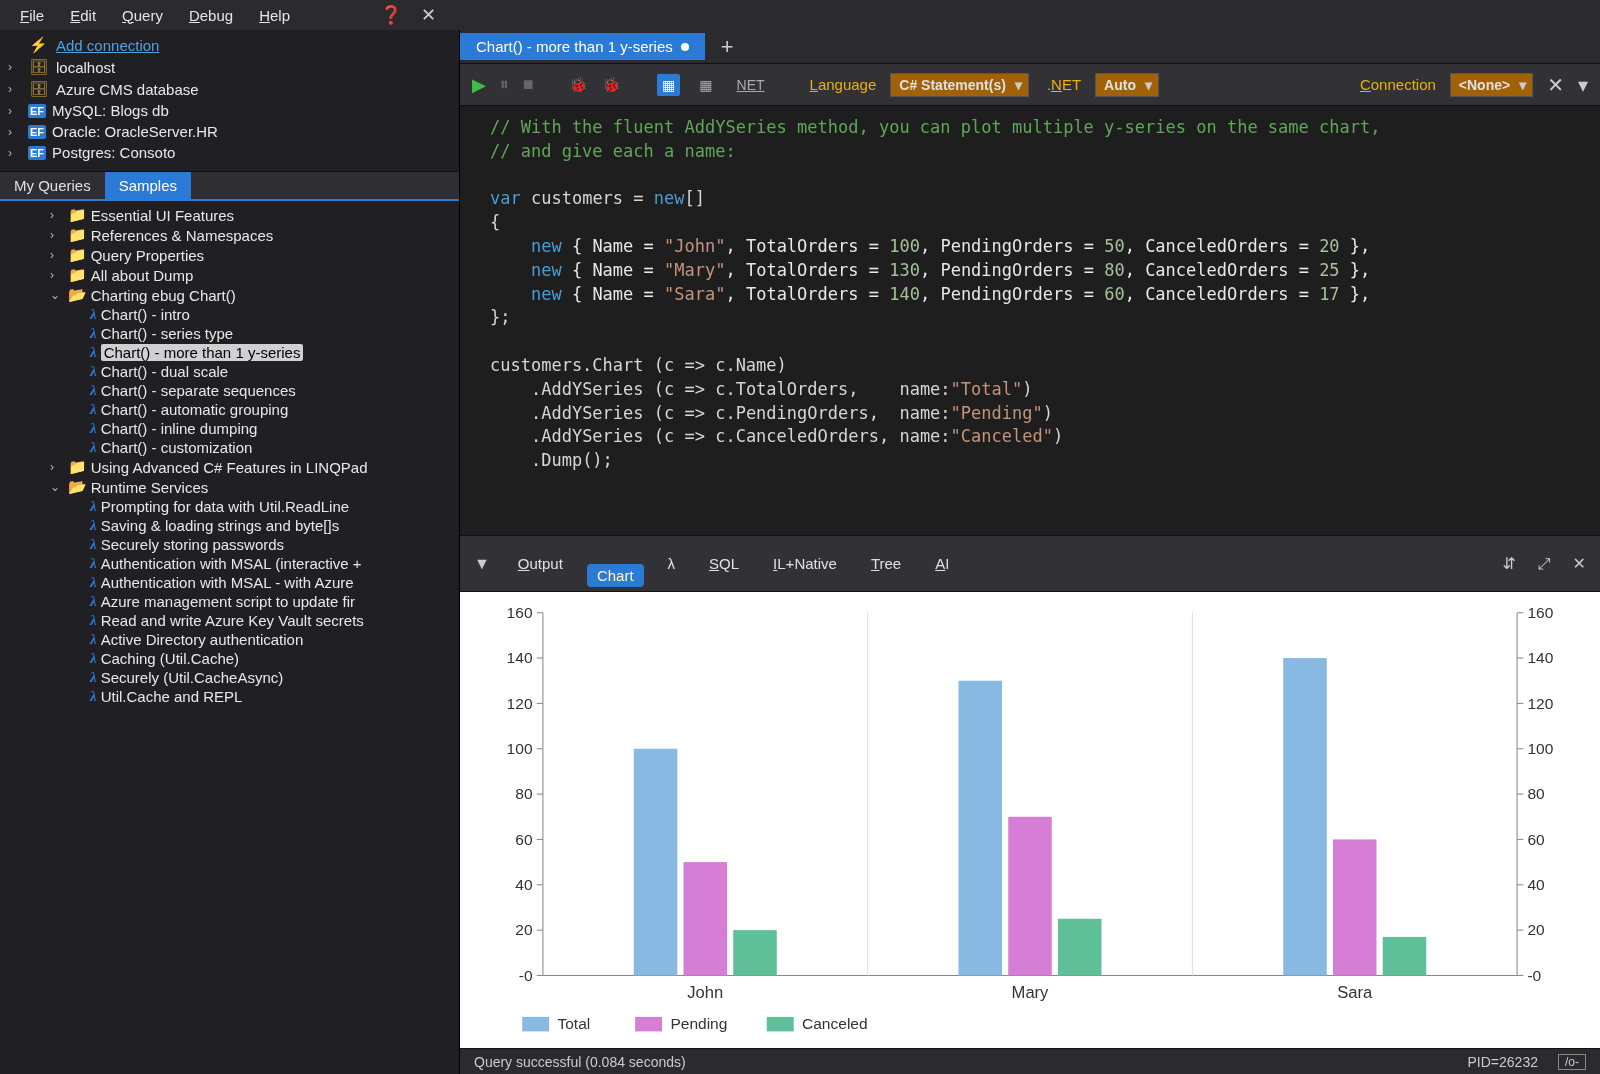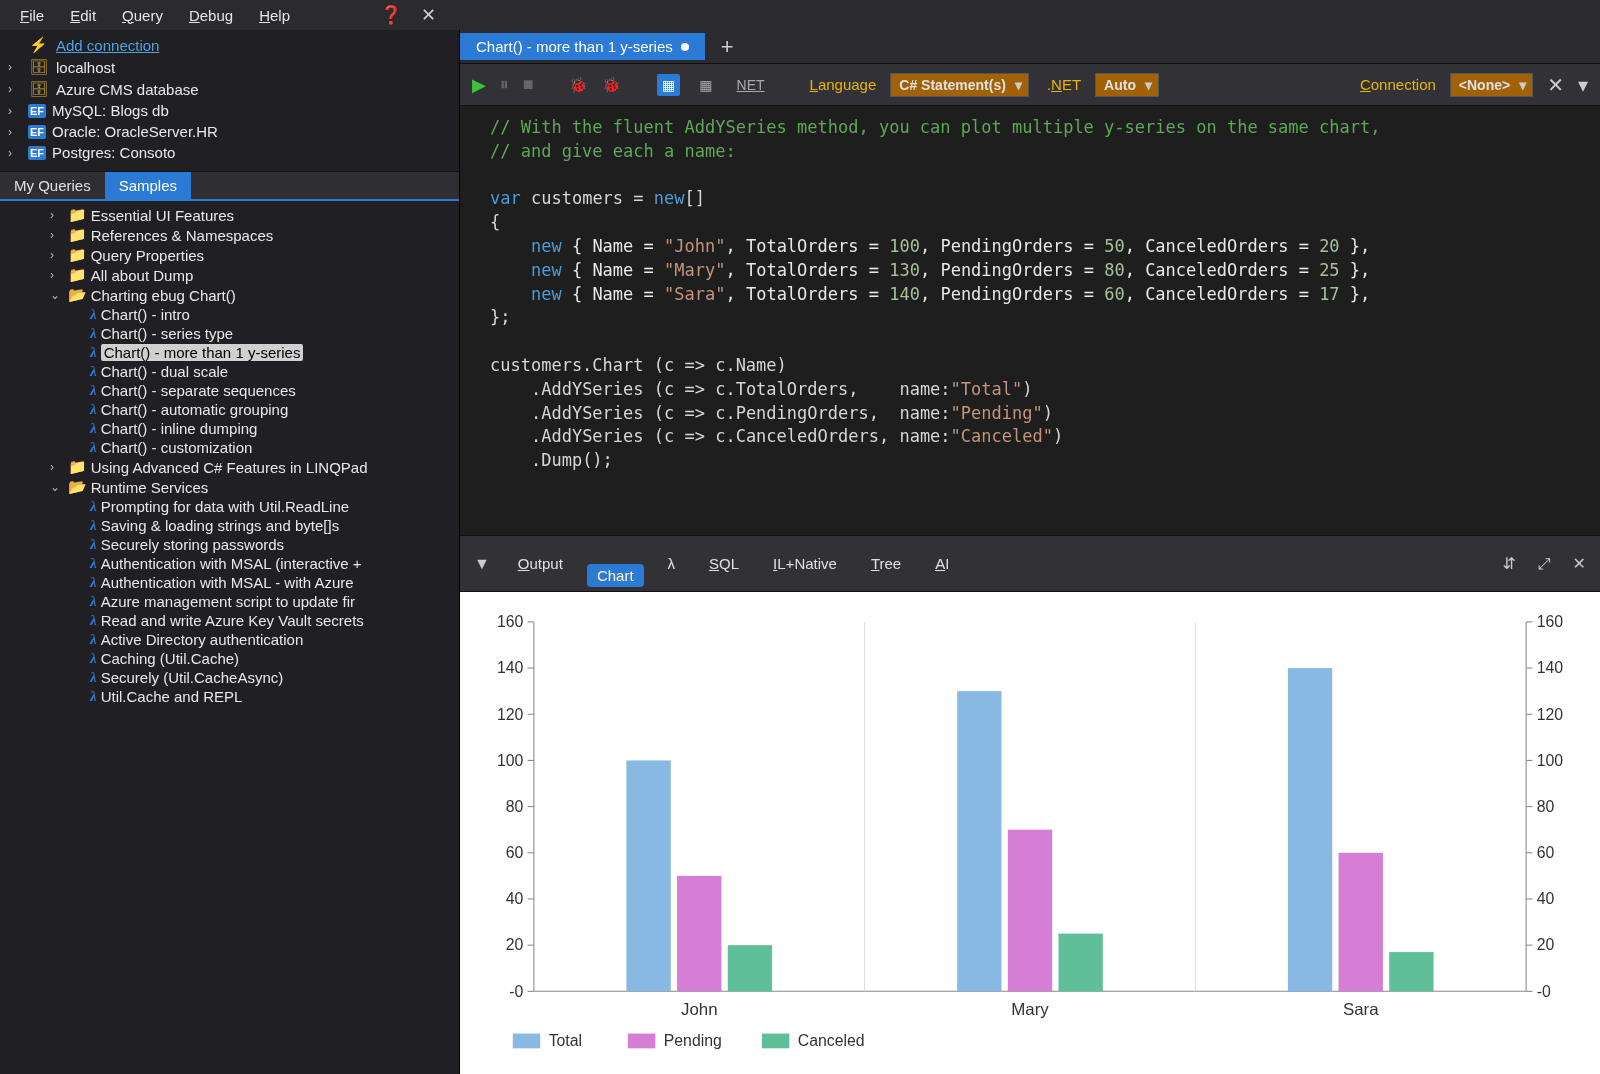--- a/index.html
+++ b/index.html
@@ -527,14 +527,20 @@
           <text x="853.3333333333333" y="392" text-anchor="middle" fill="#333" font-size="16">Sara</text>
           <rect x="50" y="410" width="26" height="14" fill="#87b9e2"></rect>
           <text x="84" y="422" fill="#333" font-size="15">Total</text>
           <rect x="159" y="410" width="26" height="14" fill="#d67ed6"></rect>
           <text x="193" y="422" fill="#333" font-size="15">Pending</text>
           <rect x="286" y="410" width="26" height="14" fill="#5fbf99"></rect>
           <text x="320" y="422" fill="#333" font-size="15">Canceled</text>
         </svg>
     </div>
 
+    <div class="status-bar">
+      <span>Query successful (0.084 seconds)</span>
+      <span class="s-spacer"></span>
+      <span class="pid">PID=26232</span>
+      <span class="outline">/o-</span>
+    </div>
   </div>
 </div>
 
 </body></html>

